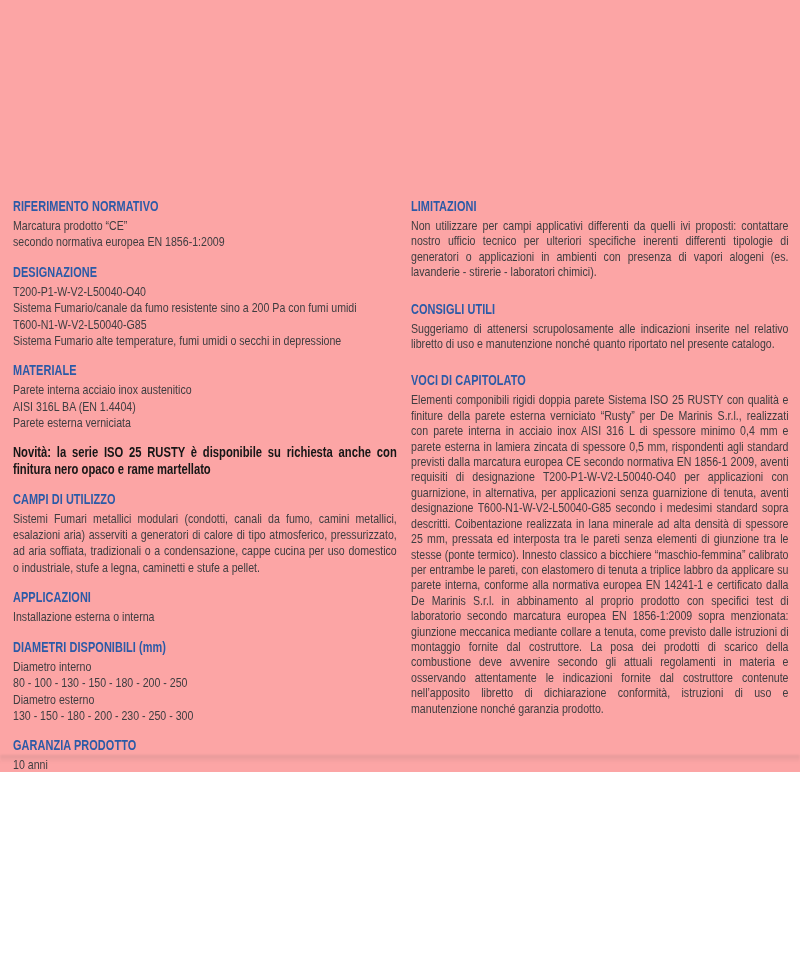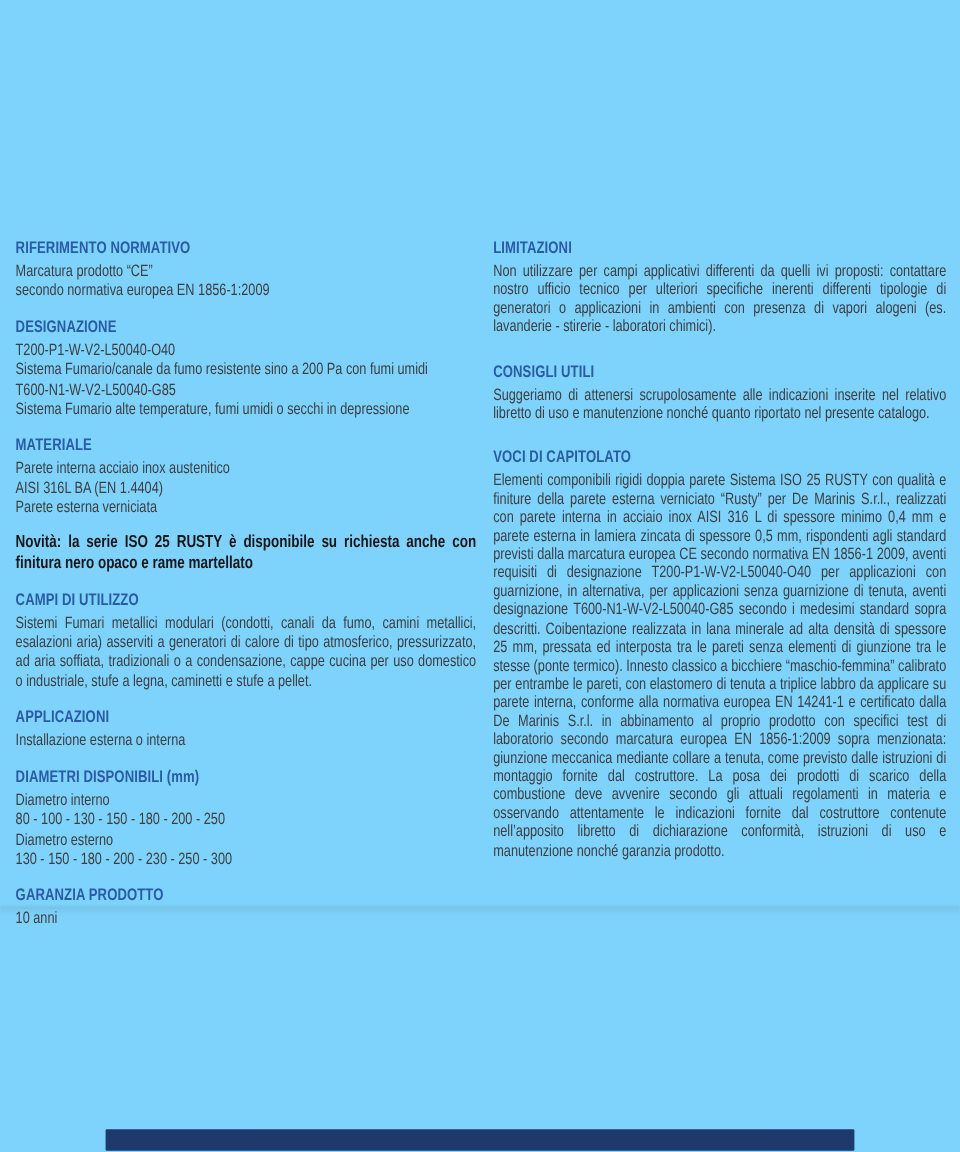--- a/index.html
+++ b/index.html
@@ -1,18 +1,18 @@
 <!DOCTYPE html>
 <html lang="it"><head>
 <meta charset="utf-8">
 <style>
   html, body { margin: 0; padding: 0; background: #ffffff; }
   .page {
-    position: relative; width: 800px; height: 960px;
-    background: #7dd3fc; overflow: hidden;
+    position: relative; width: 800px; height: 772px;
+    background: #fca5a5; overflow: hidden;
     font-family: "Liberation Sans", sans-serif;
     -webkit-font-smoothing: antialiased;
   }
   .col {
     position: absolute; top: 197px;
     color: #3e3d40; font-size: 13.6px;
     transform: scaleX(0.78); transform-origin: left top;
   }
   .col-left  { left: 13px;  width: 492px; line-height: 16.4px; }
   .col-right { left: 411px; width: 484px; line-height: 15.4px; }

